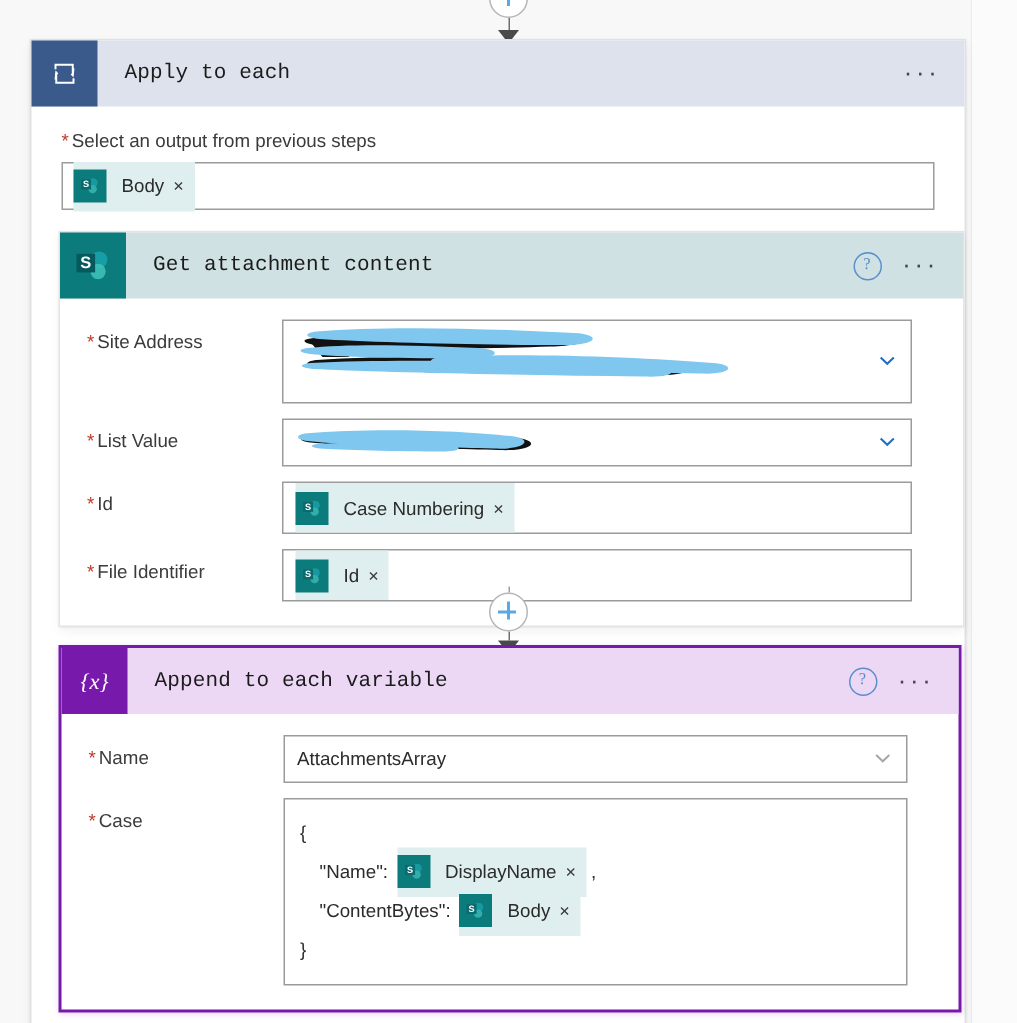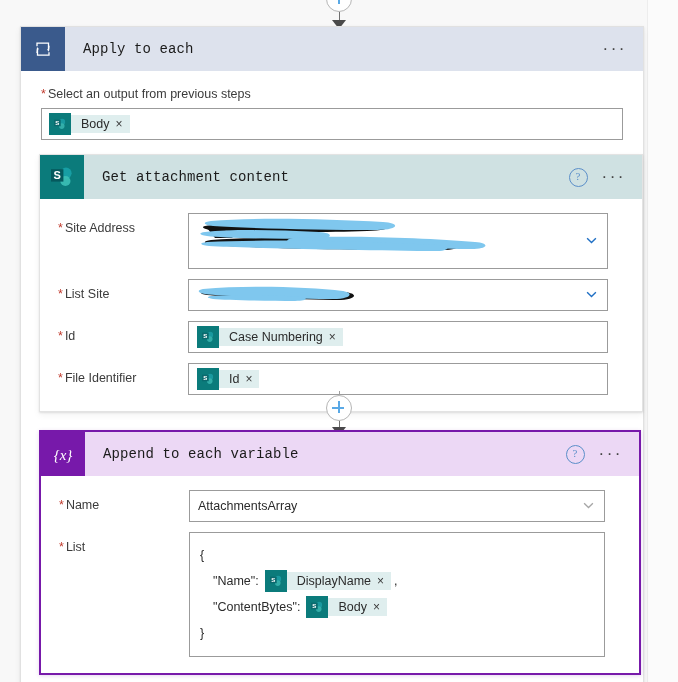--- a/index.html
+++ b/index.html
@@ -192,21 +192,21 @@
     display: flex;
     align-items: center;
     padding: 0 7px;
   }
 
   
   .chip {
     display: inline-flex;
     align-items: center;
     background: #dfeeee;
-    height: 18px;
+    height: 33px;
     max-width: 100%;
     justify-content: space-between;
   }
   .chip-icon {
     width: 22px;
     height: 22px;
     flex: none;
     display: flex;
     align-items: center;
     justify-content: center;
@@ -437,21 +437,21 @@
             </div>
             <svg class="chev blue" viewBox="0 0 12 8" fill="none" stroke="currentColor" stroke-width="1.6">
                 <path d="M1 1.5 L6 6.3 L11 1.5"></path>
               </svg>
           </div>
         </div>
       </div>
 
       <div class="form-row">
         <div class="f-label">
-          <span class="req">*</span><span>List Site</span>
+          <span class="req">*</span><span>List Value</span>
         </div>
         <div class="f-control">
           <div class="text-box">
             <div class="redact">
               <svg width="200" height="26" viewBox="0 0 200 26">
                 <path d="M8 9 C50 4, 110 6, 148 10 C164 12, 158 19, 136 18 C86 17, 26 15, 10 13 C2 12, 2 10, 8 9 Z" fill="#111"></path>
                 <g fill="#7fc7ee">
                   <path d="M6 7 C52 3, 112 5, 146 9 C158 11, 154 18, 132 17 C82 16, 22 14, 8 12 C0 11, 0 8, 6 7 Z"></path>
                   <path d="M14 14 C50 12, 84 13, 104 15 C112 16, 110 19, 98 19 C70 19, 28 18, 16 17 C10 16, 9 15, 14 14 Z"></path>
                 </g>
@@ -543,21 +543,21 @@
             <span>AttachmentsArray</span>
             <svg class="chev gray" viewBox="0 0 12 8" fill="none" stroke="currentColor" stroke-width="1.5">
                 <path d="M1 1.5 L6 6.3 L11 1.5"></path>
               </svg>
           </div>
         </div>
       </div>
 
       <div class="form-row">
         <div class="f-label">
-          <span class="req">*</span><span>List</span>
+          <span class="req">*</span><span>Case</span>
         </div>
         <div class="f-control">
           <div class="json-box">
 
             <div class="json-line">
               <span class="json-key">{</span>
             </div>
 
             <div class="json-line indent">
               <span class="json-key">"Name":</span>

